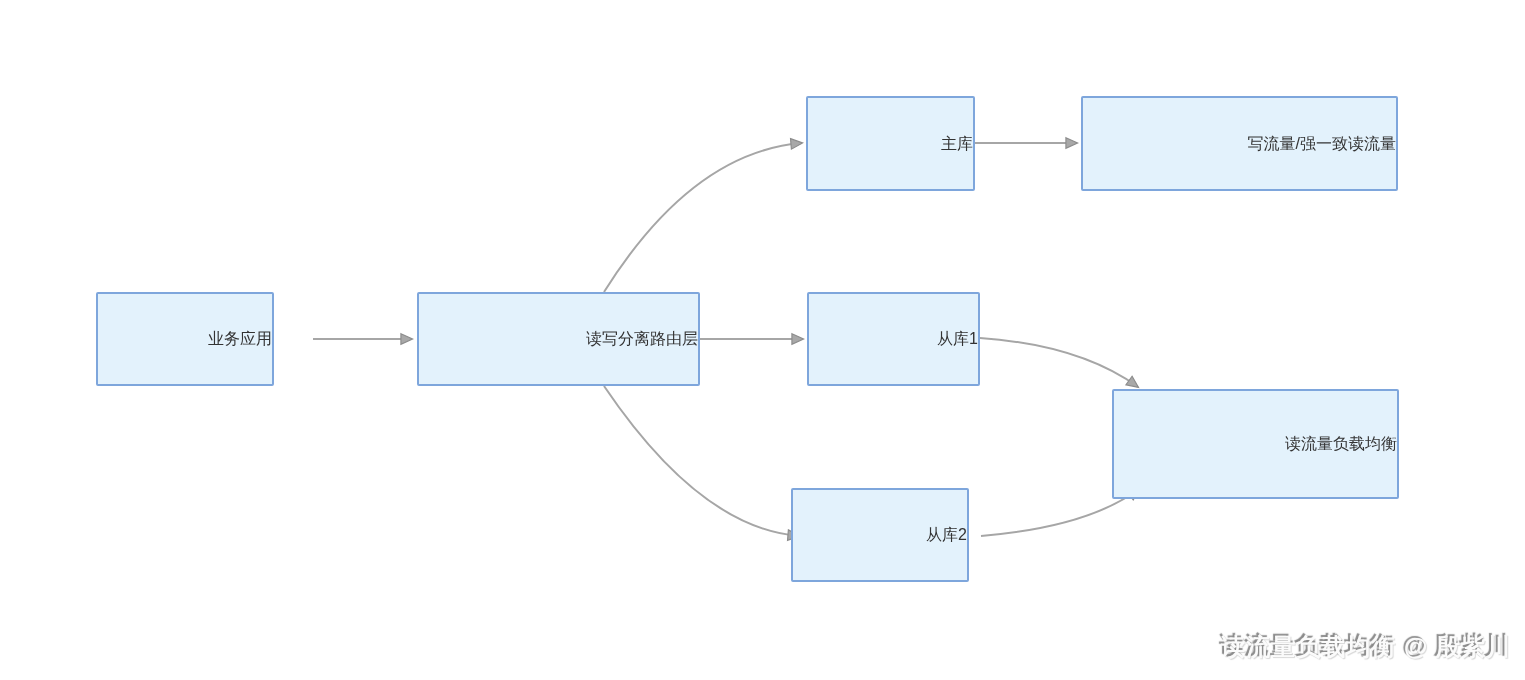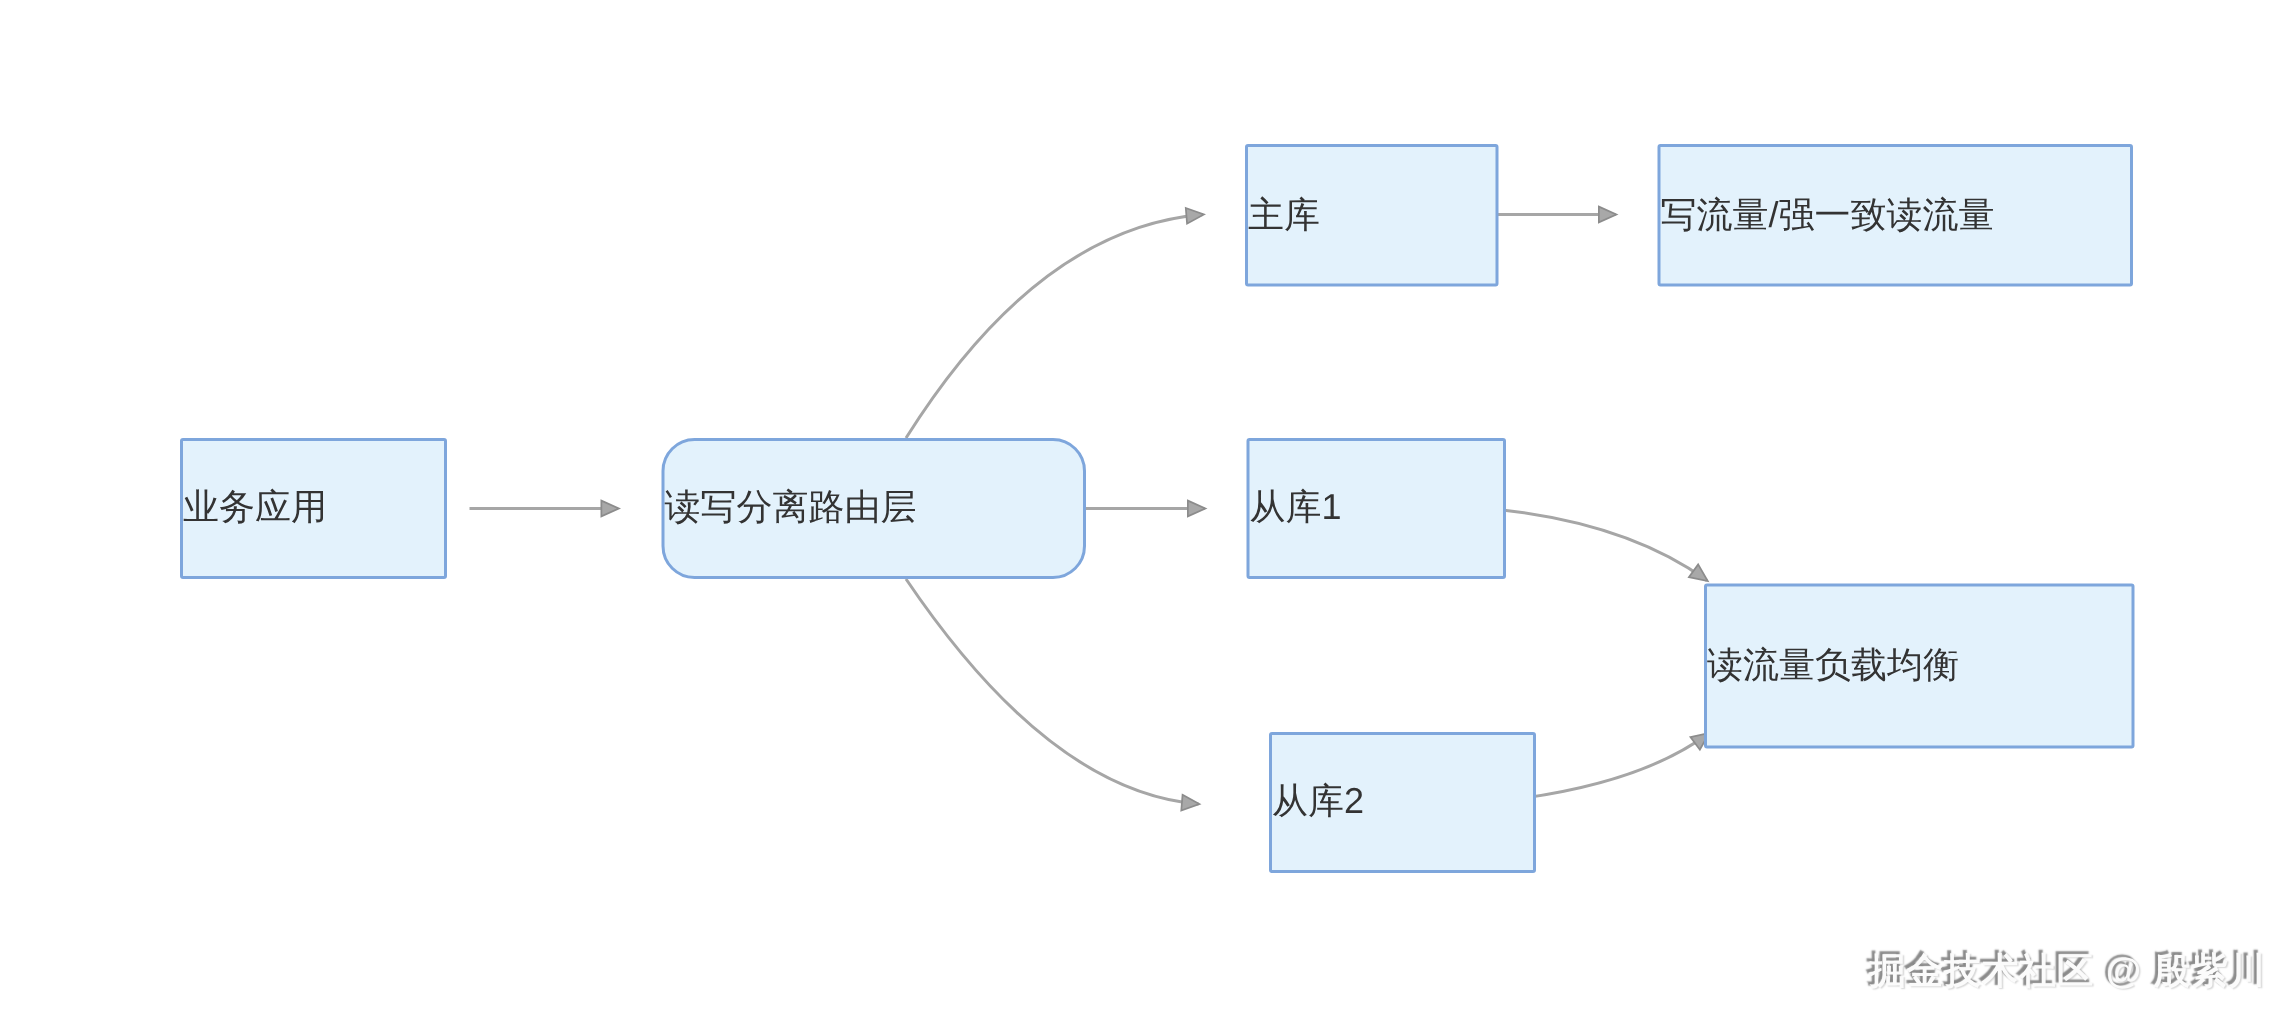--- a/index.html
+++ b/index.html
@@ -23,33 +23,32 @@
     height: 680px;
   }
   .node {
     position: absolute;
     box-sizing: border-box;
     border: 2px solid #7ea6dc;
     background: #e3f2fc;
     border-radius: 2px;
     display: flex;
     align-items: center;
-    justify-content: flex-start;
-    font-size: 24px;
+    justify-content: flex-end;
+    font-size: 16px;
     color: #333333;
     text-align: center;
     line-height: 1.25;
-    margin-left: 24px;
   }
   #node-business-app   { left:  96px; top: 292px; width: 178px; height: 94px; }
-  #node-routing-layer  { left: 417px; top: 292px; width: 283px; height: 94px; border-radius: 22px; }
+  #node-routing-layer  { left: 417px; top: 292px; width: 283px; height: 94px; }
   #node-master-db      { left: 806px; top:  96px; width: 169px; height: 95px; }
   #node-write-traffic  { left: 1081px; top:  96px; width: 317px; height: 95px; }
   #node-slave-db-1     { left: 807px; top: 292px; width: 173px; height: 94px; }
-  #node-slave-db-2     { left: 822px; top: 488px; width: 178px; height: 94px; }
+  #node-slave-db-2     { left: 791px; top: 488px; width: 178px; height: 94px; }
   #node-read-lb        { left: 1112px; top: 389px; width: 287px; height: 110px; }
   .watermark {
     position: absolute;
     right: 14px;
     top: 631px;
     font-size: 24px;
     font-weight: bold;
     color: #fbfbfb;
     text-shadow: -2px -2px 1px #8a8a8a, 1px 1px 1px #d8d8d8;
     letter-spacing: 1px;
@@ -99,15 +98,15 @@
   </div>
 
   <div class="node" id="node-slave-db-2">
     <span>从库2</span>
   </div>
 
   <div class="node" id="node-read-lb">
     <span>读流量负载均衡</span>
   </div>
 
-  <div class="watermark">掘金技术社区 @ 殷紫川</div>
+  <div class="watermark">读流量负载均衡 @ 殷紫川</div>
 
 </div>
 
 </body></html>

